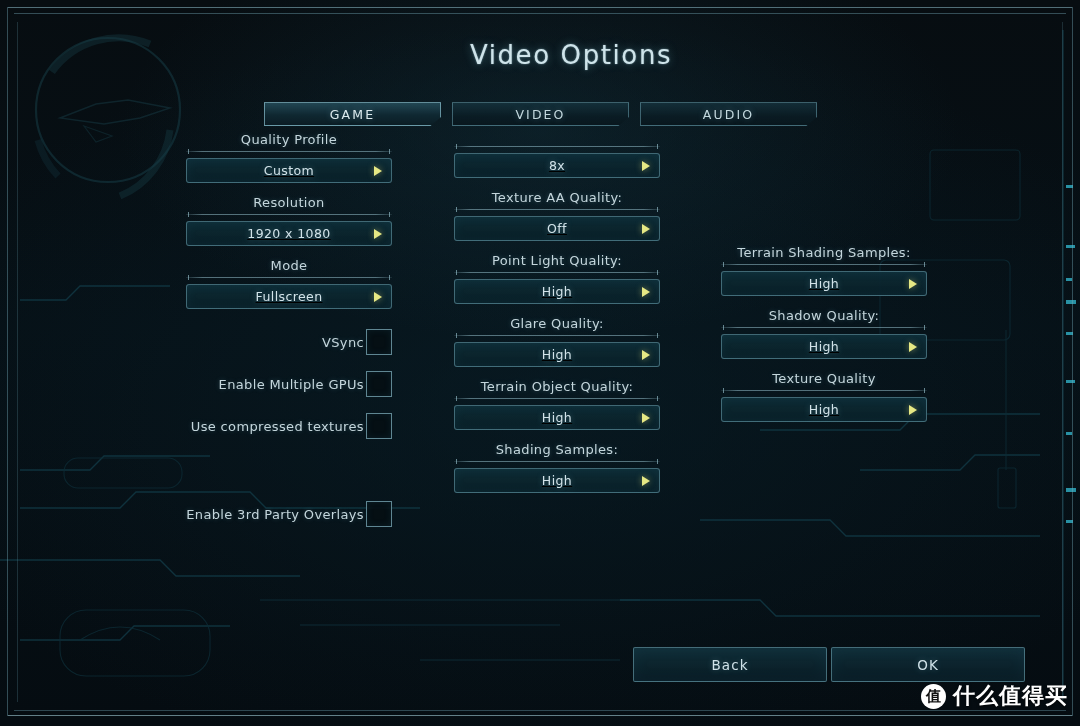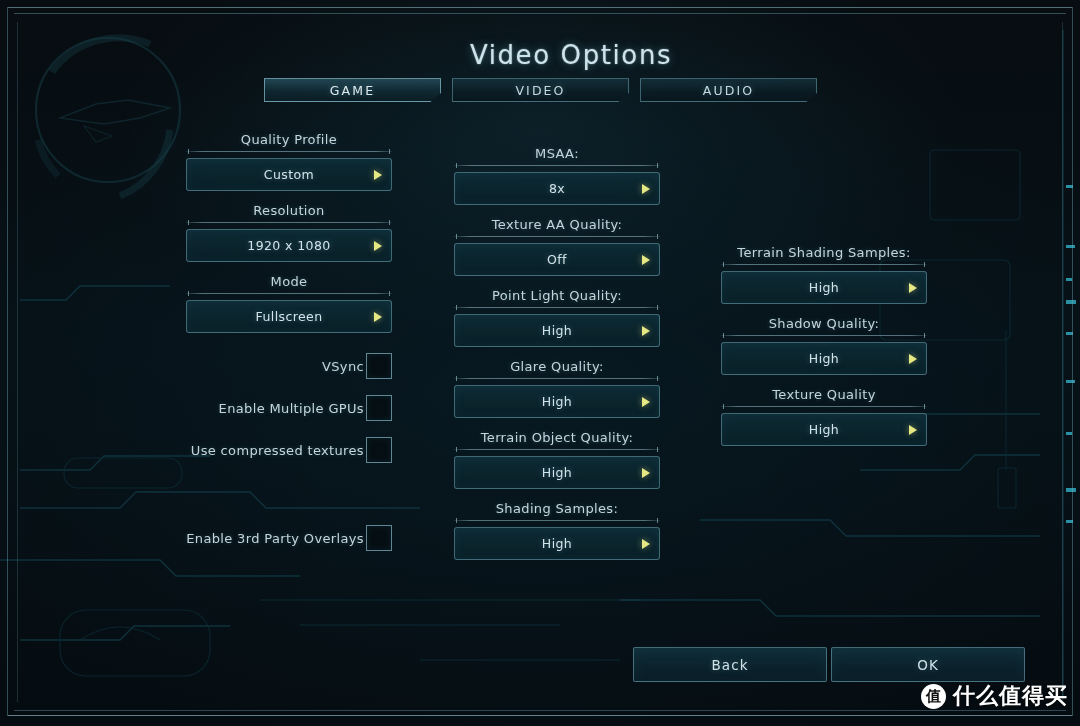--- a/index.html
+++ b/index.html
@@ -41,21 +41,21 @@
     font-size:26px;
     letter-spacing:1.6px;
     color:#cfe4ea;
     text-shadow:0 0 10px rgba(120,200,220,0.42), 0 0 2px rgba(200,235,245,0.5);
     font-family:"DejaVu Sans", sans-serif;
     font-weight:400;
     margin-left:31px;
   }
 
   
-  .tabs { position:absolute; left:264px; top:78px; display:flex; gap:11px;border-radius:10px; }
+  .tabs { position:absolute; left:264px; top:102px; display:flex; gap:11px;border-radius:10px; }
   .tab {
     width:177px; height:24px;
     display:flex; align-items:center; justify-content:center;
     font-size:12.5px; letter-spacing:2.1px;
     color:#c3d8de;
     border:1px solid rgba(110,165,180,0.52);
     background:linear-gradient(180deg, rgba(24,56,68,0.68) 0%, rgba(10,28,36,0.80) 60%, rgba(8,22,29,0.85) 100%);
     -webkit-clip-path: polygon(0 0, 100% 0, 100% 62%, 94% 100%, 0 100%);
     clip-path: polygon(0 0, 100% 0, 100% 62%, 94% 100%, 0 100%);
     font-family:"DejaVu Sans", sans-serif;
@@ -95,27 +95,28 @@
   }
   .sep::before, .sep::after {
     content:''; position:absolute; top:-2px; width:1px; height:5px;
     background:rgba(165,210,222,0.6);
   }
   .sep::before { left:2px; }
   .sep::after  { right:2px; }
 
   .dropdown {
     position:relative;
-    height:33px;
+    height:25px;
     border:1px solid rgba(98,150,165,0.62);
     border-radius:3px;
     background:linear-gradient(180deg, rgba(14,44,54,0.95) 0%, rgba(9,31,39,0.95) 100%);
     display:flex; align-items:center; justify-content:center;
     cursor:pointer;
     box-shadow:inset 0 0 10px rgba(30,90,110,0.18);
+    text-decoration:underline;
   }
   .dropdown .val {
     font-size:12.5px;
     color:#d2e3e9;
     letter-spacing:0.4px;
     font-family:"DejaVu Sans", sans-serif;
     text-shadow:0 0 6px rgba(140,205,225,0.35);
   }
   .arrow {
     position:absolute; right:9px; top:50%;
@@ -322,21 +323,20 @@
 
     <div class="cbrow">
       <span class="cblabel">Enable 3rd Party Overlays</span>
       <div class="checkbox"></div>
     </div>
   </div>
 
   <div class="col" id="col-mid">
 
     <div class="setting">
-      <span class="lbl">MSAA:</span>
       <div class="sep"></div>
       <div class="dropdown">
         <span class="val">8x</span>
         <span class="arrow"></span>
       </div>
     </div>
 
     <div class="gap-sm"></div>
 
     <div class="setting">

